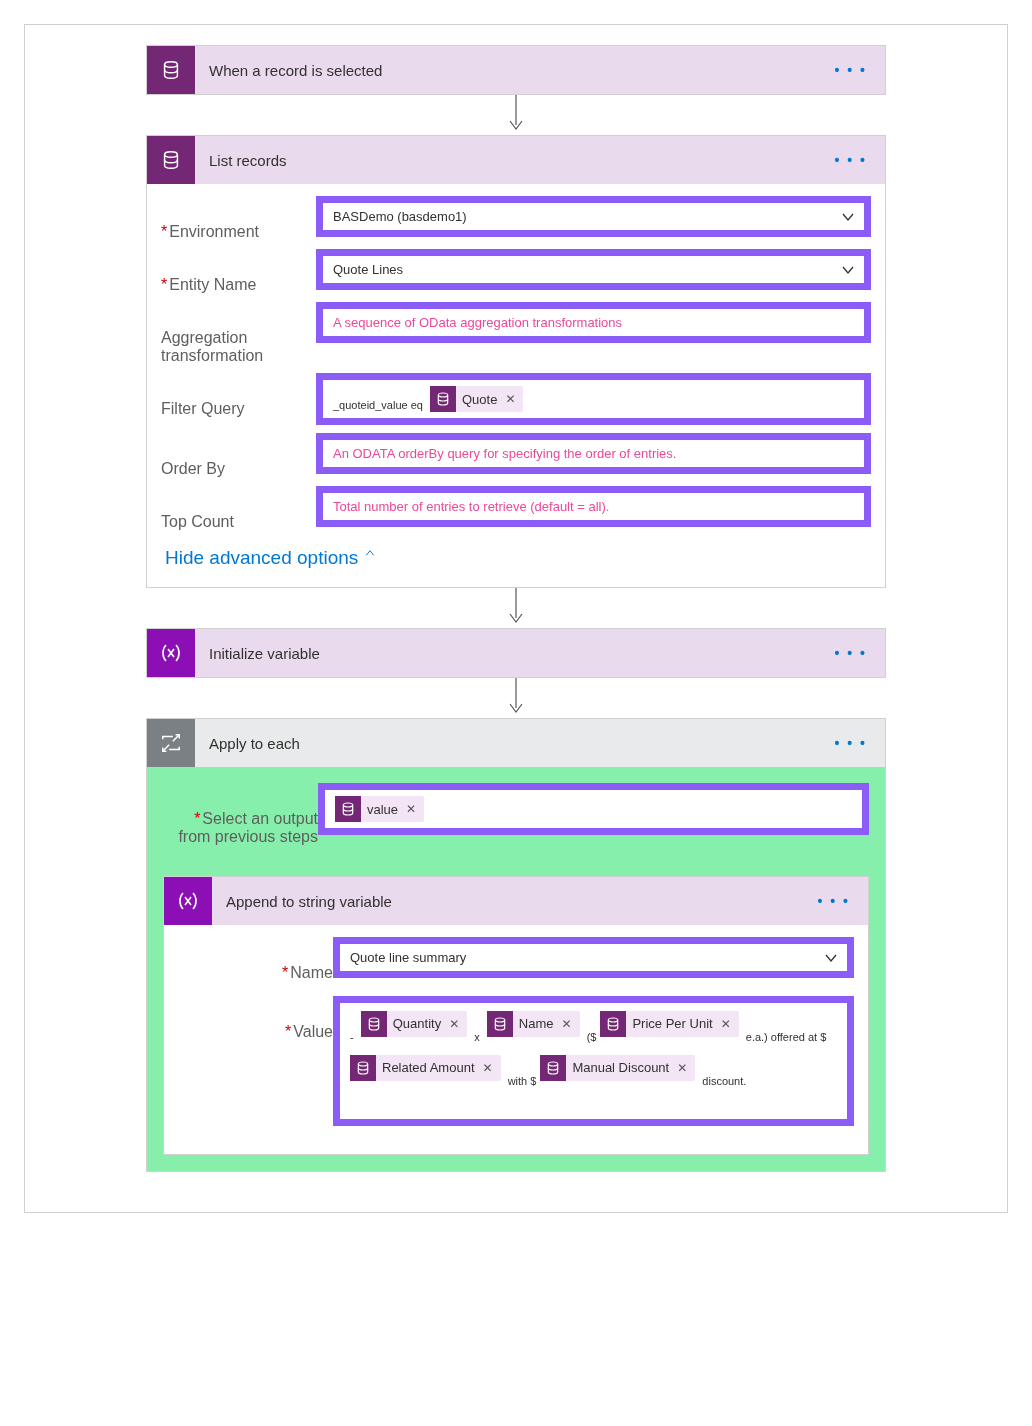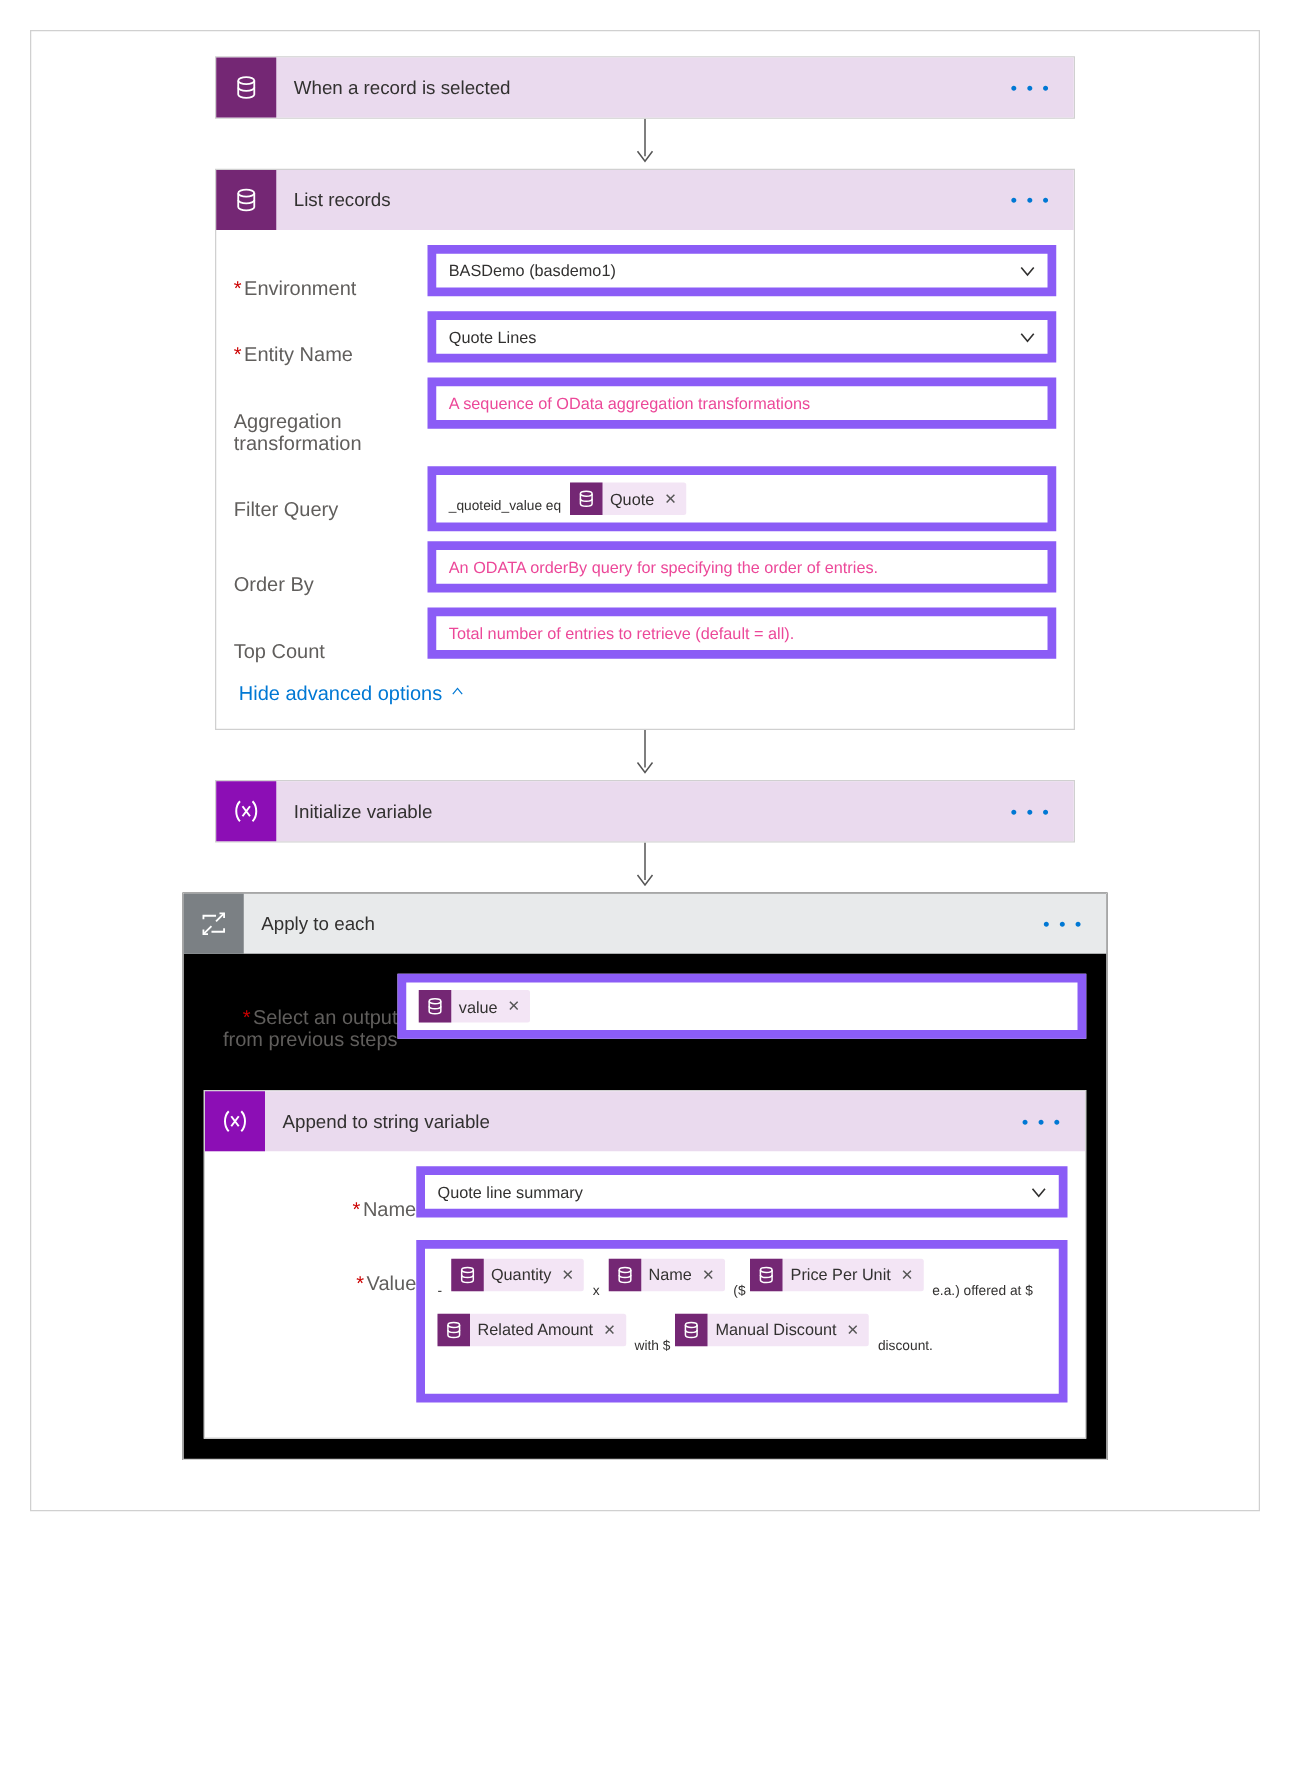--- a/index.html
+++ b/index.html
@@ -1,19 +1,19 @@
 <!DOCTYPE html>
 <html><head>
 <meta charset="utf-8">
 <style>
   * { box-sizing: border-box; margin: 0; padding: 0; }
   body { font-family: "Segoe UI", Arial, sans-serif; background: #fff; padding: 24px; color: #323130; font-size: 14px; }
   .canvas { border: 1px solid #d0d0d0; padding: 20px 0 40px; }
   .col { display: flex; flex-direction: column; align-items: center; }
-  .card { width: 688px; border: 1px solid #d0d0d0; background: #fff; }
+  .card { width: 740px; border: 1px solid #d0d0d0; background: #fff; }
   .card-header { display: flex; align-items: center; background: #f0e6f2; height: 48px; }
   .card-header.purple { background: #eadaee; }
   .card-header.gray { background: #e8eaeb; }
   .card-icon { width: 48px; height: 48px; display: flex; align-items: center; justify-content: center; flex-shrink: 0; }
   .card-icon.darkpurple { background: #742774; }
   .card-icon.brightpurple { background: #8c0eb5; }
   .card-icon.graybox { background: #7b8084; }
   .card-title { flex: 1; padding-left: 14px; font-size: 15px; color: #323130; }
   .menu-dots { padding: 0 18px; color: #0078d4; letter-spacing: 2px; font-weight: bold; cursor: pointer; font-size:14px;}
   .card-body { padding: 12px 14px 14px; }
@@ -26,23 +26,23 @@
   }
   .select { position: relative; padding-right: 30px; }
   .chev { position: absolute; right: 8px; top: 6px; }
   .placeholder { color: #ec4899; }
   .token {
     display: inline-flex; align-items: center; background: #f3e5f5; border-radius: 2px; height: 26px; font-size: 13px; color: #323130;
   }
   .token .ti { width: 26px; height: 26px; background: #742774; display: flex; align-items: center; justify-content: center; margin-right: 6px; }
   .token .tl { padding-right: 4px; }
   .token .tx { padding: 0 8px 0 4px; color: #555; cursor: pointer; font-size: 12px; }
-  .advlink { color: #0078d4; font-size: 16px; padding: 8px 4px 4px; cursor: pointer; display: inline-flex; align-items: flex-start; gap: 6px; }
+  .advlink { color: #0078d4; font-size: 19px; padding: 8px 4px 4px; cursor: pointer; display: inline-flex; align-items: flex-start; gap: 6px; }
   .arrow { height: 40px; display: flex; align-items: center; justify-content: center; }
-  .container-card { width: 740px; border: 1px solid #d0d0d0; background: #000000; }
+  .container-card { width: 740px; border: 1px solid #d0d0d0; background: #86efac; }
   .container-body { padding: 16px; }
   .container-body .row { margin-bottom: 14px; text-align: right; }
   .nested { margin-top: 30px; }
   .addaction { display: flex; align-items: center; justify-content: center; gap: 10px; color: #0078d4; padding: 40px 0 0; cursor: pointer; font-size: 14px;}
   .tokenbox.tall { align-items: flex-start; flex-wrap: wrap; line-height: 28px; min-height: 120px; padding:8px 10px 24px;}
   .txtspan { color: #323130; font-size: 11px; white-space: pre; margin-top: 12px; }
   svg { display: block; }
 </style>
 </head>
 <body>

